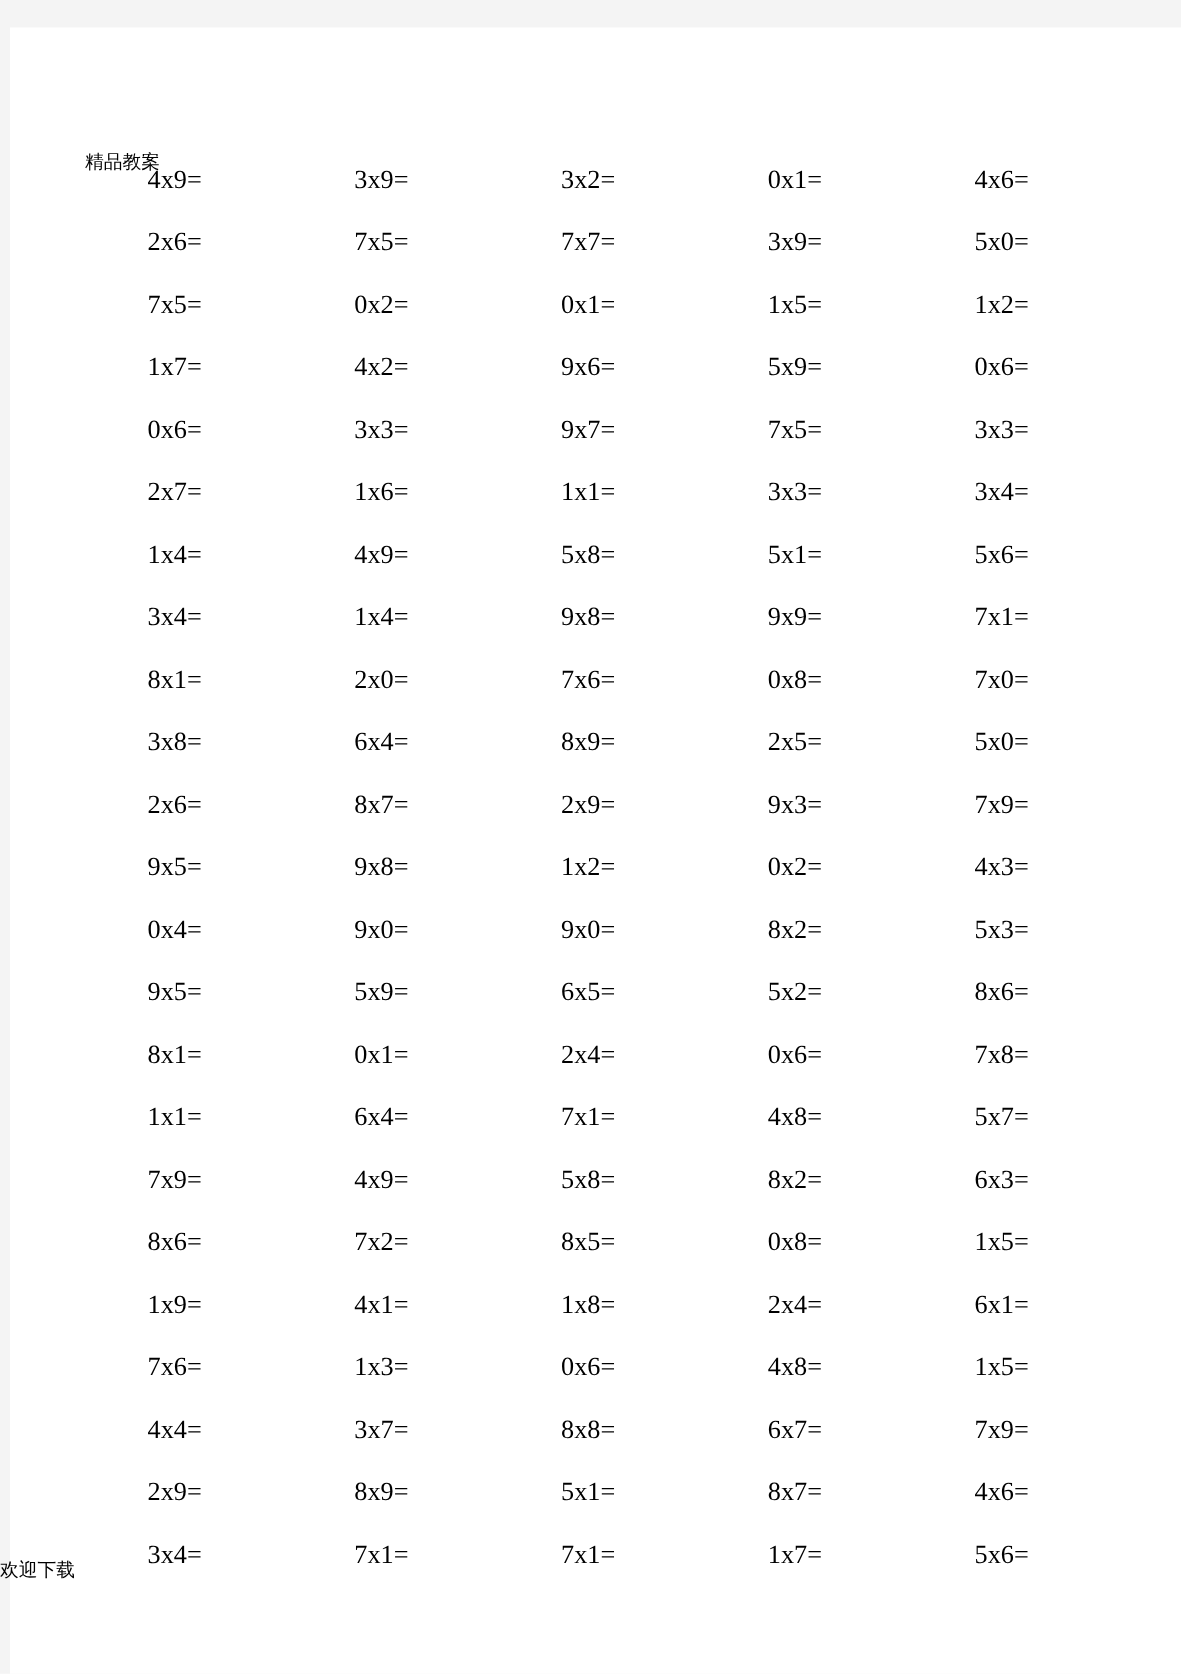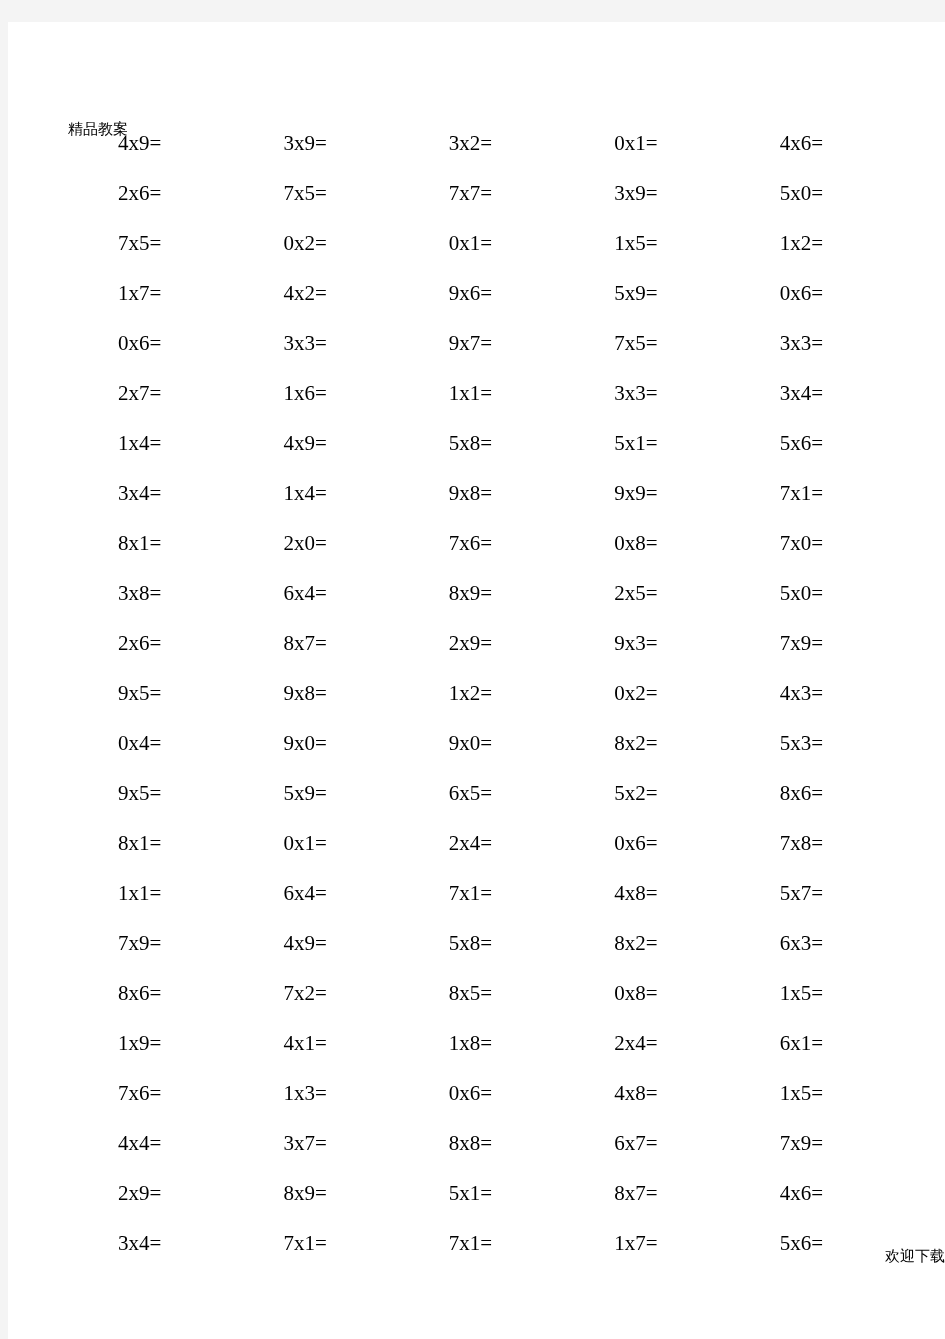--- a/index.html
+++ b/index.html
@@ -53,21 +53,21 @@
     font-family: "Liberation Serif", "DejaVu Serif", serif;
   }
   .problem-row .problem-cell:first-child {
     margin-left: 118px;
   }
   .doc-footer {
     position: absolute;
     left: 0;
     top: 1247px;
     width: 945px;
-    text-align: right;
+    text-align: left;
     font-family: "DejaVu Sans", "Liberation Sans", sans-serif;
     font-size: 15px;
     line-height: 18px;
     color: #000000;
   }
 </style>
 </head>
 <body>
 
 <div class="page-canvas"></div>

